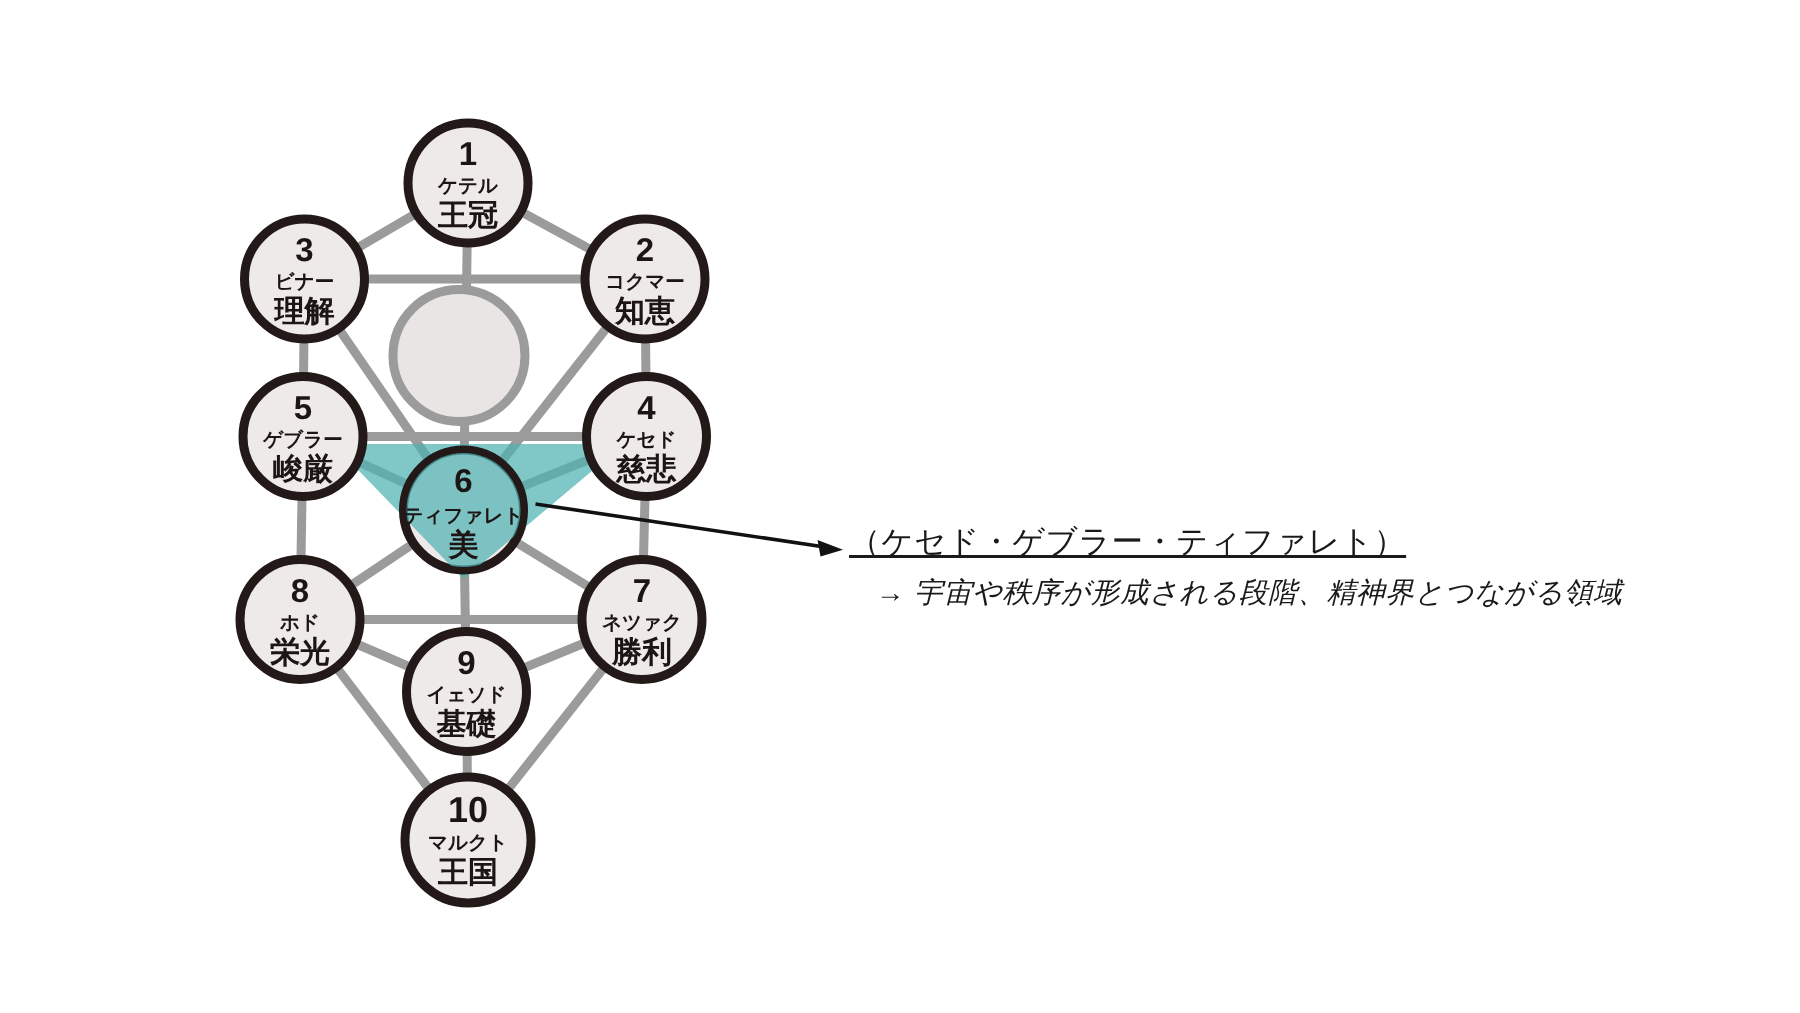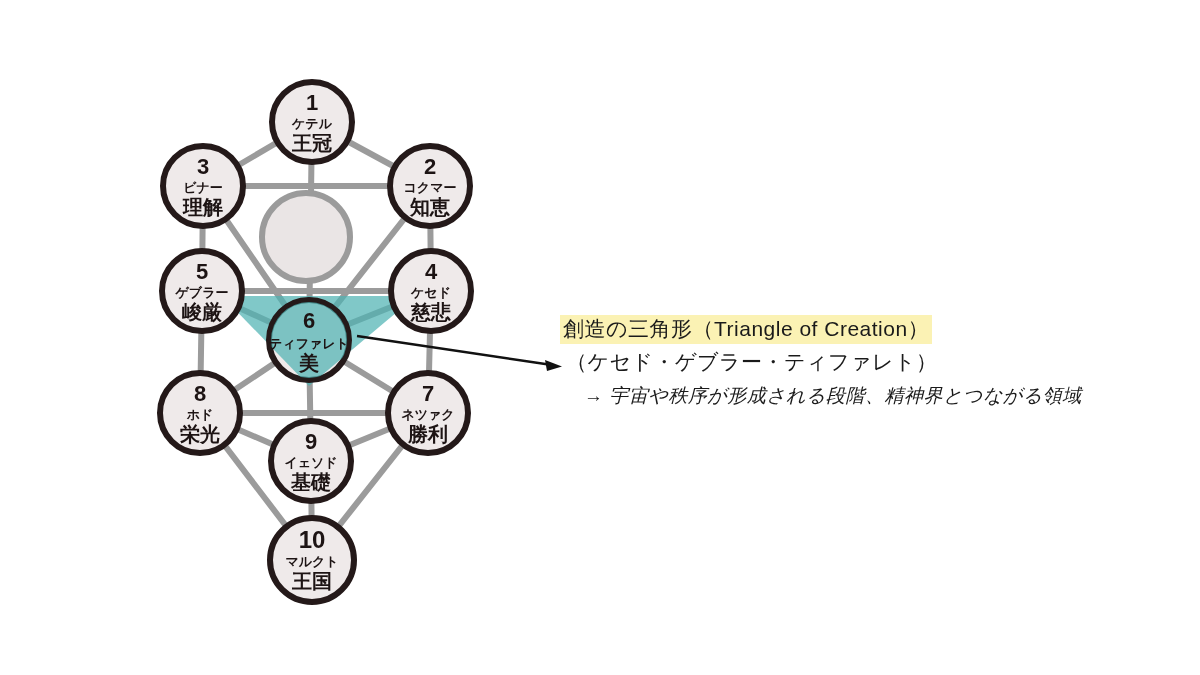--- a/index.html
+++ b/index.html
@@ -56,20 +56,21 @@
     background: #fbf2b4;
     padding: 2px 3px 3px 3px;
     line-height: 1.15;
   }
   #annot-sub {
     left: 566px;
     top: 350px;
     font-size: 21px;
     letter-spacing: 0.5px;
     line-height: 1.15;
+    text-decoration: underline;
   }
   #annot-desc {
     left: 584px;
     top: 385px;
     font-size: 19px;
     letter-spacing: 0.5px;
     line-height: 1.15;
     font-style: italic;
   }
 </style>
@@ -188,17 +189,16 @@
       <text class="sephira-kana" x="309" y="348" font-size="13" text-anchor="middle">ティファレト</text>
       <text class="sephira-jp" x="309" y="370" font-size="20" text-anchor="middle">美</text>
     </g>
 
     <g>
       <line x1="357" y1="336" x2="552" y2="365" stroke="#111111" stroke-width="2.4"></line>
       <polygon points="562,366.5 545,360 547,371" fill="#111111"></polygon>
     </g>
   </svg>
 
-  <div class="annot-line" id="annot-title">創造の三角形（Triangle of Creation）</div>
   <div class="annot-line" id="annot-sub">（ケセド・ゲブラー・ティファレト）</div>
   <div class="annot-line" id="annot-desc">→ 宇宙や秩序が形成される段階、精神界とつながる領域</div>
 
 </div>
 
 </body></html>

